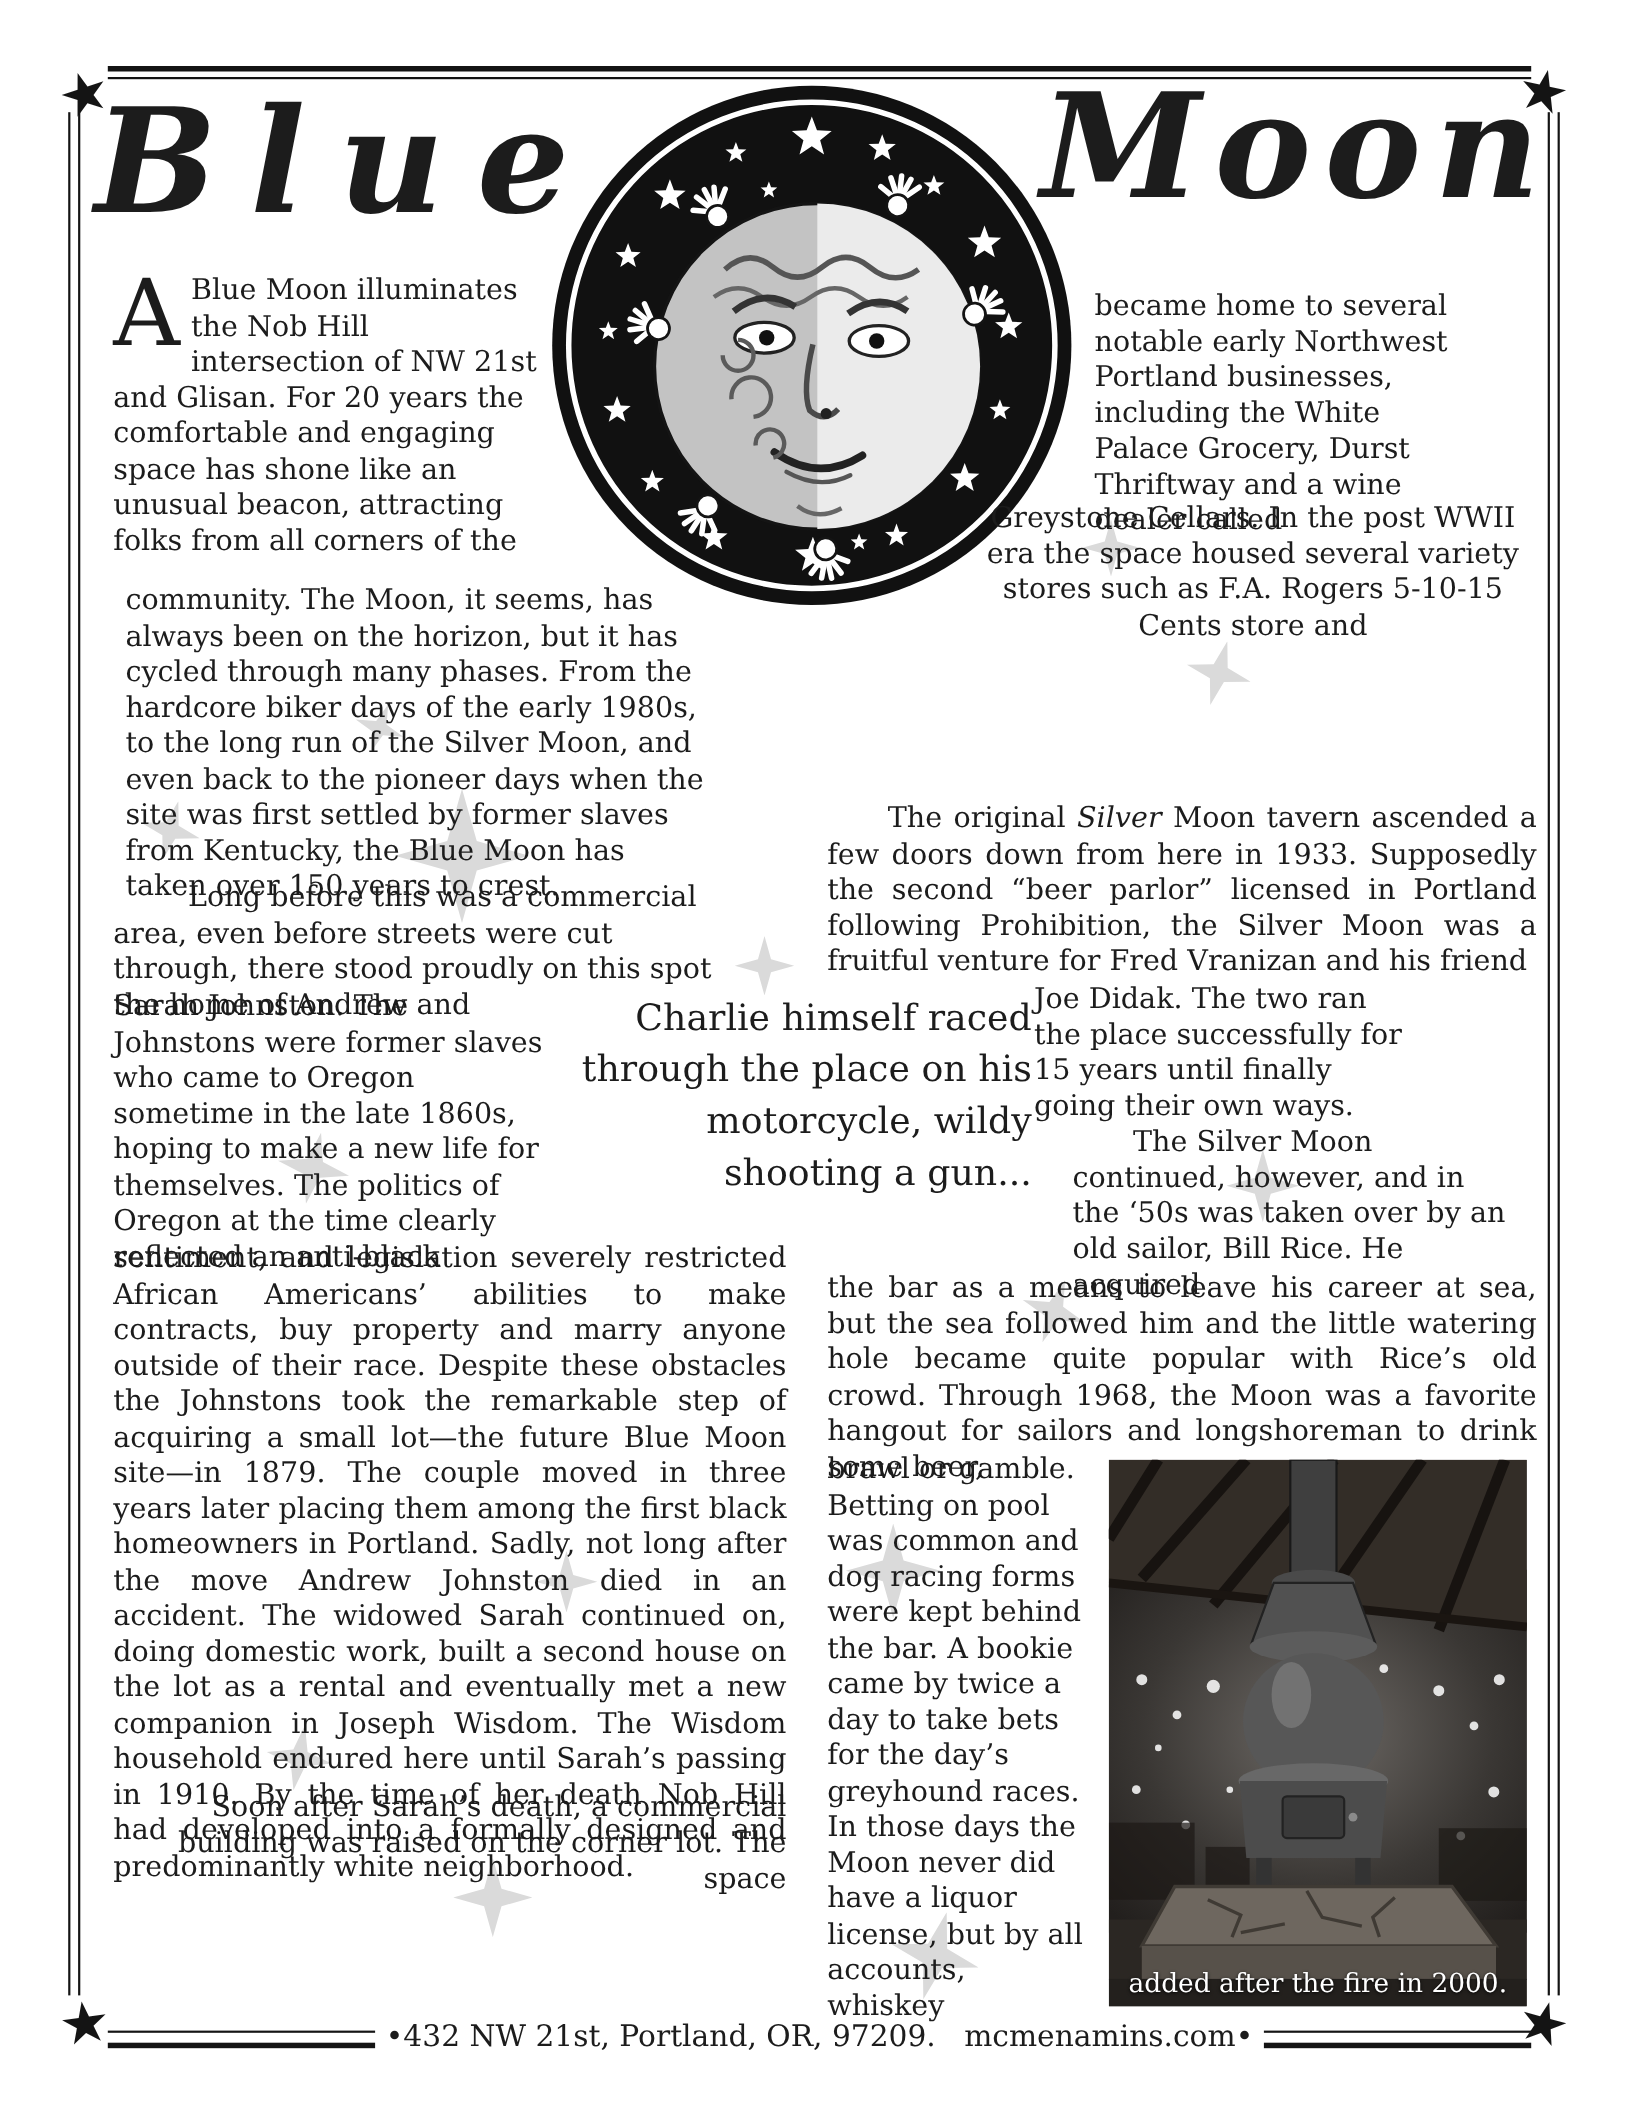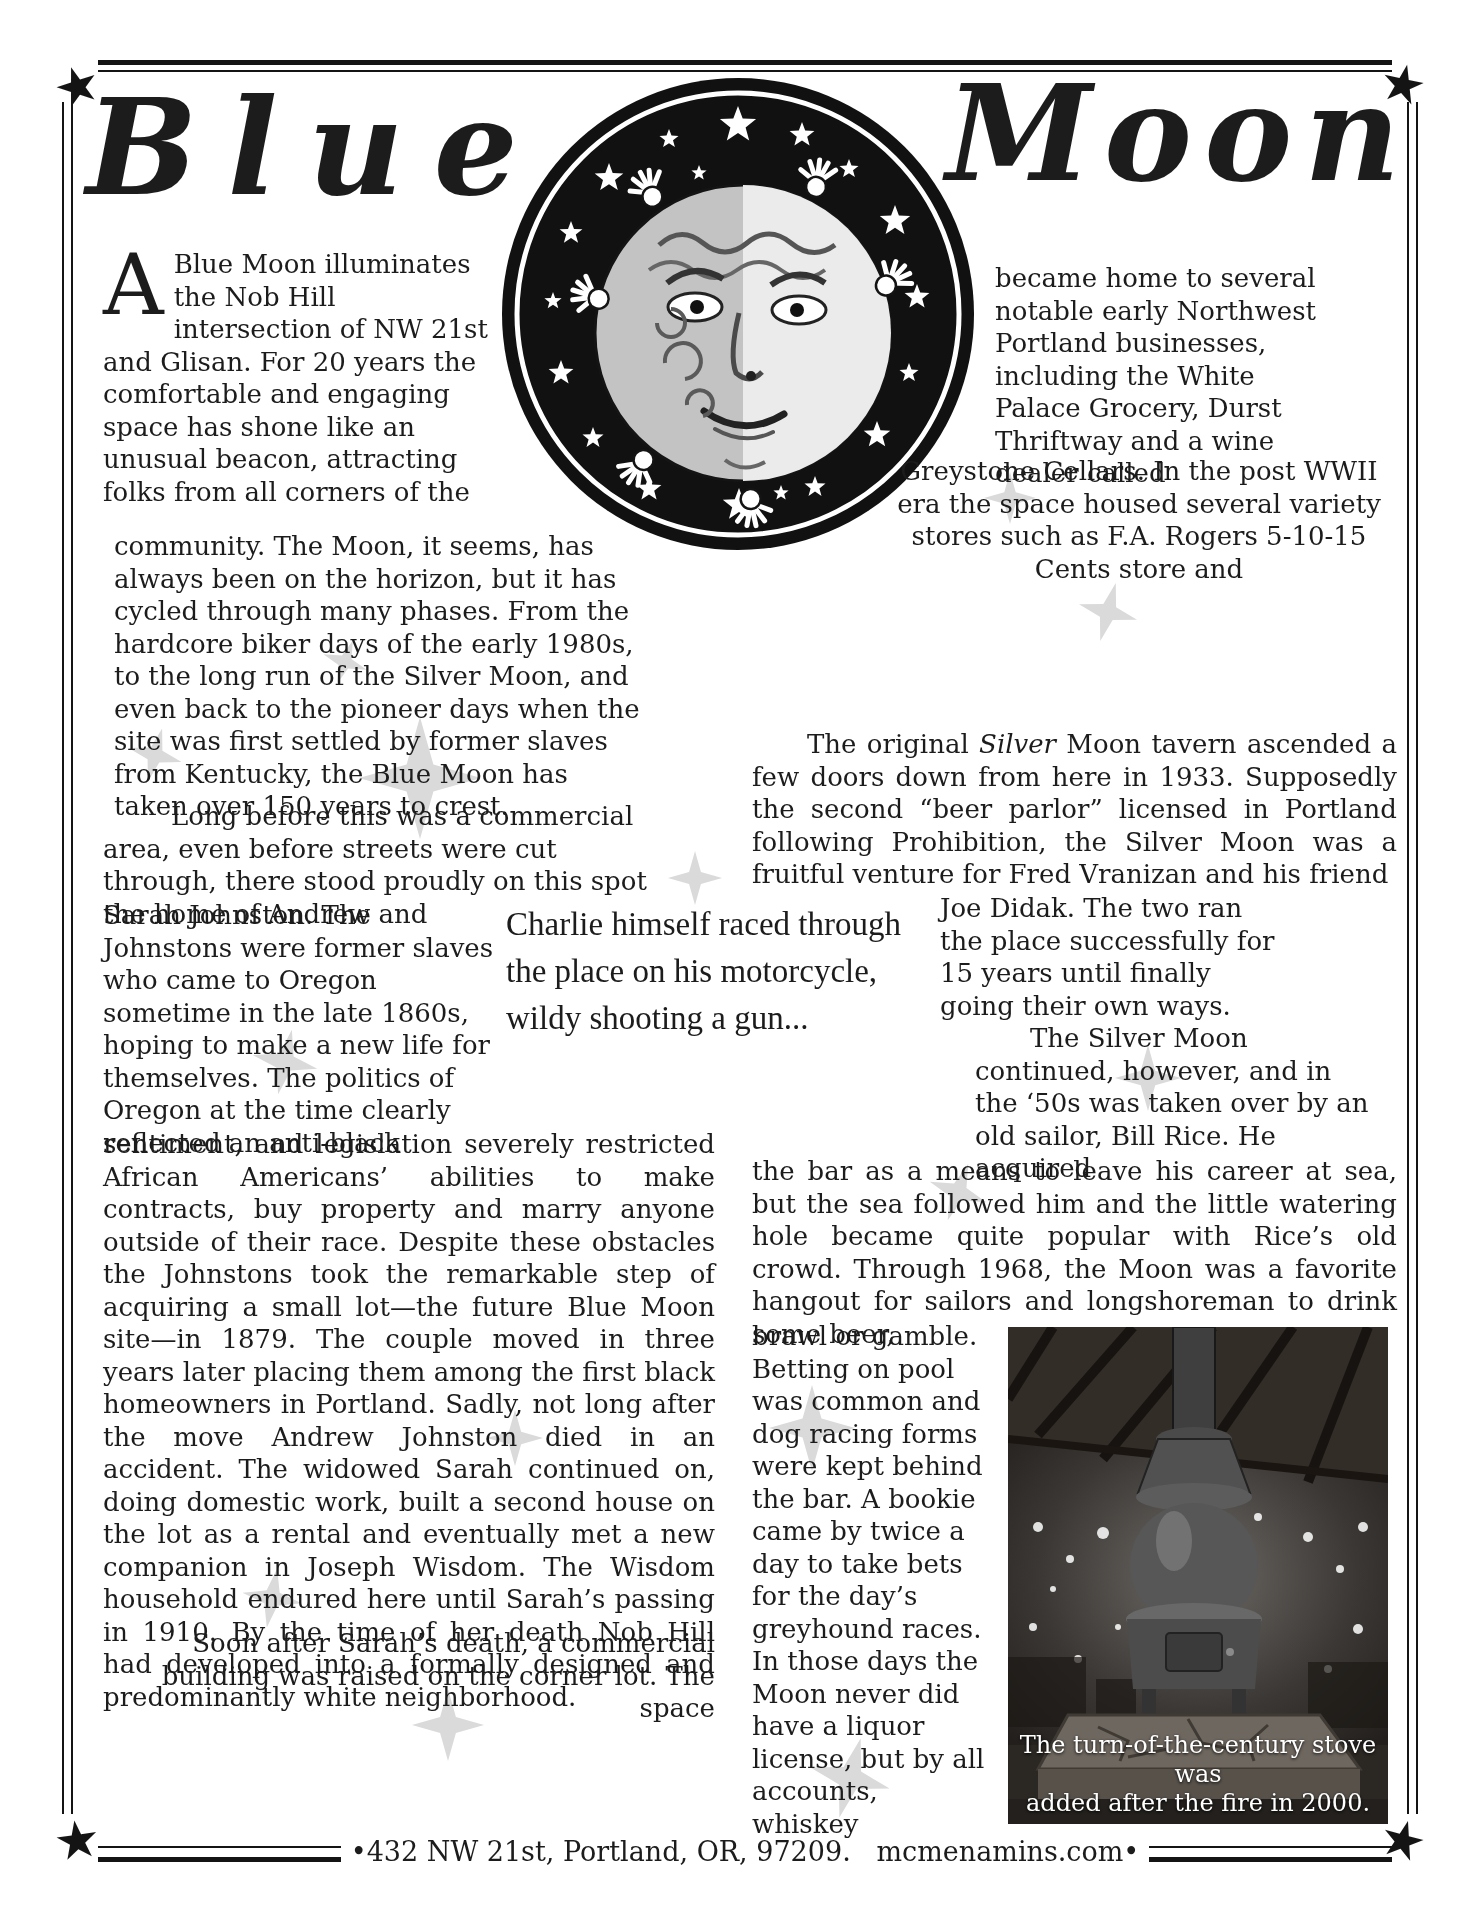--- a/index.html
+++ b/index.html
@@ -18,21 +18,21 @@
   
   .title{position:absolute;font-style:italic;font-weight:bold;white-space:nowrap;}
   .title-blue{left:86px;top:70px;font-size:132px;letter-spacing:30px;}
   .title-moon{left:946px;top:56px;font-size:132px;letter-spacing:12px;}
   
   .tb{position:absolute;font-size:26px;line-height:32.5px;z-index:3;}
   .just{text-align:justify;}
   .ctr{text-align:center;margin-left:38px;}
   .dropcap{float:left;font-size:84px;line-height:66px;padding:4px 10px 0 0;}
   .pull{position:absolute;left:506px;top:901px;width:432px;font-size:33px;line-height:47px;
-        text-align:left;z-index:3;font-family:Liberation Serif, serif;}
+        text-align:right;z-index:3;}
   
   .sparkle{position:absolute;background:#dadada;z-index:1;
         clip-path:polygon(50% 0,61% 39%,100% 50%,61% 61%,50% 100%,39% 61%,0 50%,39% 39%);}
   .moon-art{position:absolute;left:499px;top:75px;width:478px;height:478px;z-index:2;}
   .photo{position:absolute;left:1008px;top:1327px;width:380px;height:497px;z-index:2;}
   .photo svg{display:block;}
   .caption{position:absolute;left:0;right:0;bottom:6px;text-align:center;color:#fff;
         font-size:24px;line-height:29px;text-shadow:0 1px 3px rgba(0,0,0,.95);z-index:4;}
   
   .footer{position:absolute;left:98px;top:1838px;width:1294px;display:flex;align-items:center;z-index:3;}
@@ -214,21 +214,20 @@
       <path d="M30,442 L352,442 L352,472 L30,472 Z" fill="#57514a"></path>
       <g stroke="#3f3a34" stroke-width="3" fill="none">
         <path d="M90,400 l30,14 l-8,20"></path>
           <path d="M180,392 l14,24 l36,8"></path>
         <path d="M260,398 l-20,18 l6,18"></path>
           <path d="M120,430 l40,-8"></path>
       </g>
       <rect x="0" y="472" width="380" height="25" fill="#23201d"></rect>
     </svg>
     <div class="caption">
-      <div>The turn-of-the-century stove was</div>
       <div>added after the fire in 2000.</div>
     </div>
   </div>
 
   <div class="footer">
     <div class="seg"></div>
     <div class="txt">•432 NW 21st, Portland, OR, 97209.   mcmenamins.com•</div>
     <div class="seg"></div>
   </div>
 

